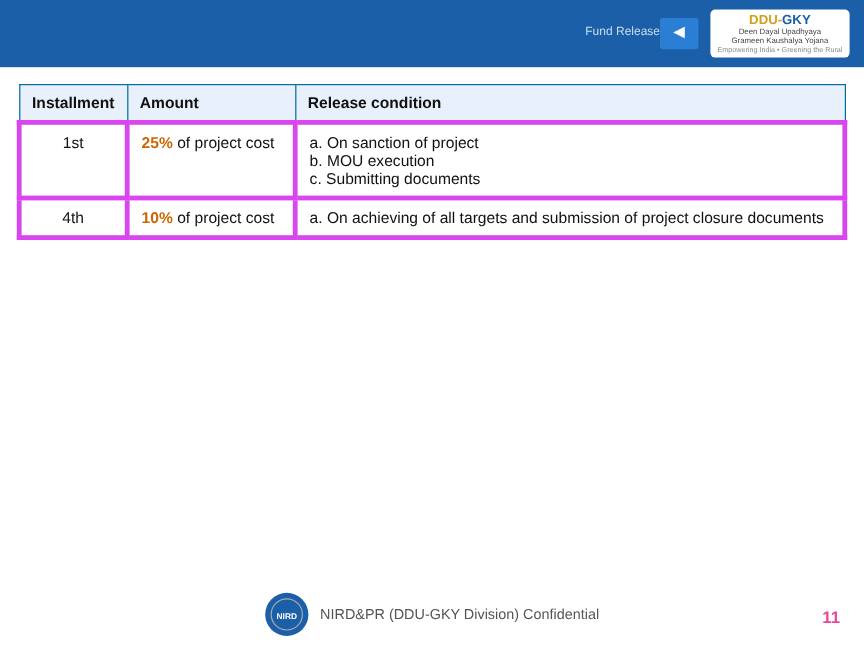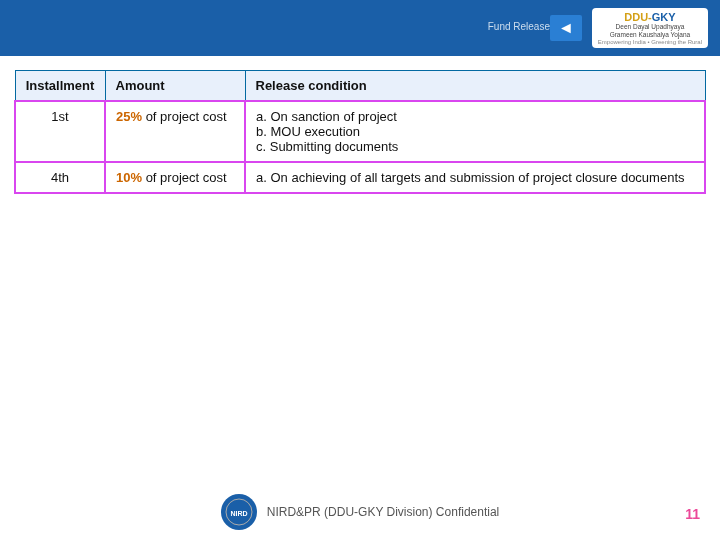--- a/index.html
+++ b/index.html
@@ -81,21 +81,21 @@
       background: #e8f0fb;
       border: 1px solid #0369a1;
       padding: 7px 10px;
       text-align: left;
       font-weight: bold;
       font-size: 13px;
       color: #111;
     }
 
     td {
-      border: 2px solid #d946ef;
+      border: 4px solid #d946ef;
       padding: 7px 10px;
       vertical-align: top;
       font-size: 13px;
       color: #111;
     }
 
     .installment-col {
       width: 90px;
       text-align: center;
     }

